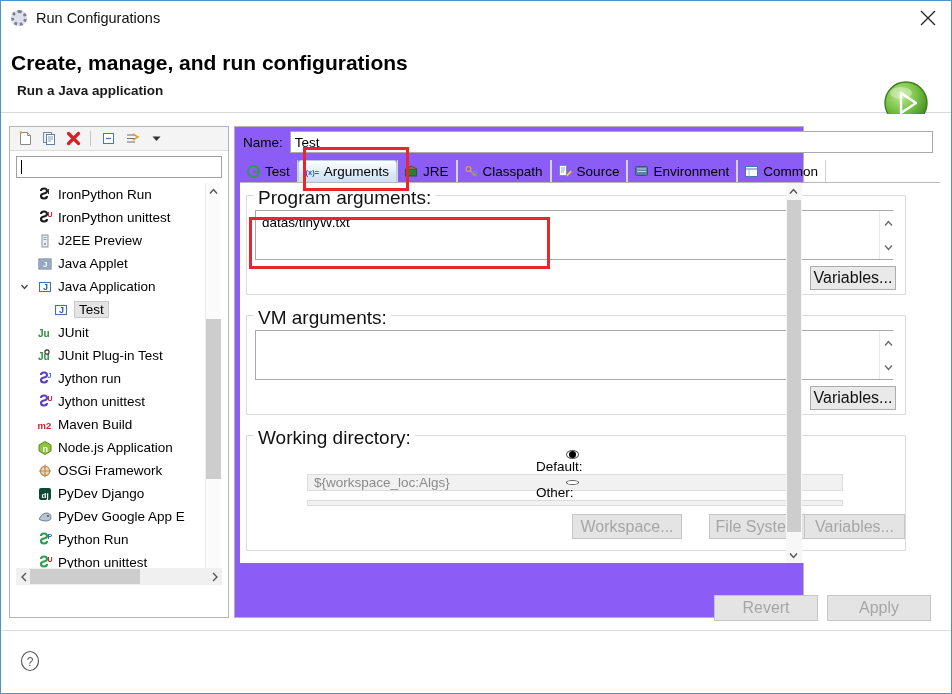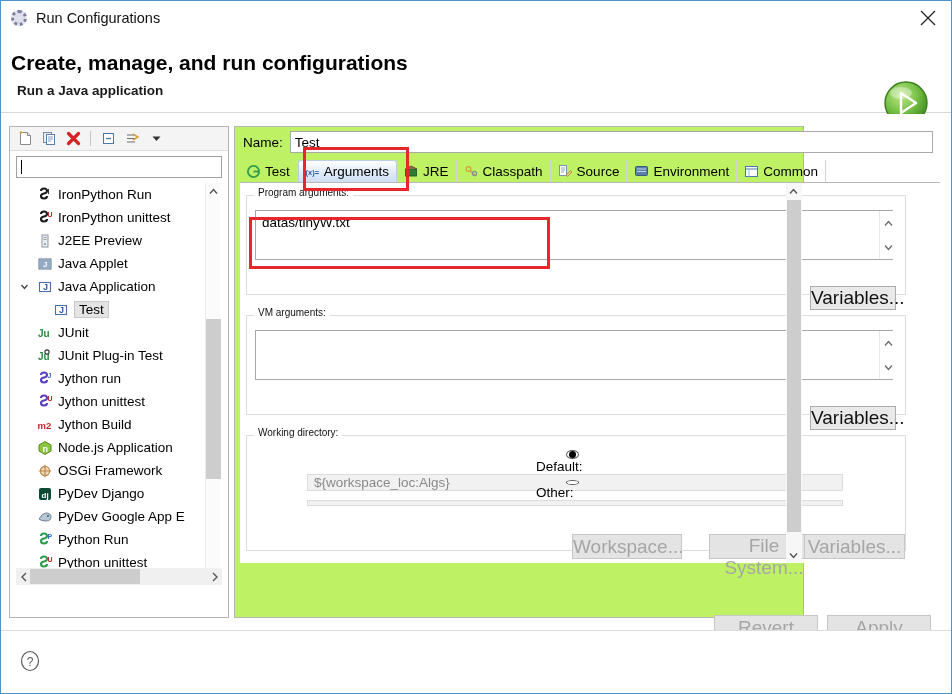--- a/index.html
+++ b/index.html
@@ -137,21 +137,21 @@
   #filter-status {
     position:absolute; left: 0px; bottom: 0px; width: 218px; height: 30px;
     display:flex; align-items:center; padding-left: 7px;
     font-size: 13.5px; color:#111; background:#fff;
     border-top: 1px solid #e4e4e4;
   }
 
   
   #right-panel {
     position: absolute; left: 233px; top: 12px; width: 570px; height: 492px;
-    border: 1px solid #b4b4b4; background:#bef264;
+    border: 1px solid #b4b4b4; background:#8b5cf6;
   }
   #name-row {
     position:absolute; left:0; top:0; width:707px; height:30px;
     display:flex; align-items:center; padding-left:8px;
   }
   #name-label { font-size:13.5px; margin-right:7px; }
   #name-input {
     width: 643px; height: 22px; border:1px solid #a9a9a9; background:#fff;
     font-family:"Liberation Sans",sans-serif; font-size:13.5px;
     padding-left:4px; color:#000;
@@ -181,38 +181,38 @@
     background:#fff;
   }
 
   .group {
     position:absolute; left: 6px; width: 660px;
     border: 1px solid #dcdcdc;
     background:#fff;
   }
   .group-title {
     position:absolute; left: 7px; top: -9px;
-    background:#fff; padding: 0 4px; font-size:10px; color:#111;
+    background:#fff; padding: 0 4px; font-size:19px; color:#111;
   }
   .argbox {
     position:absolute; left: 8px; top: 14px; width: 638px; height: 50px;
     border:1px solid #a9a9a9; background:#fff;
     font-size:13.5px; padding: 4px 6px; overflow:hidden;
     cursor: text;
   }
   .argbox-spin {
     position:absolute; right: 9px; top: 15px; width: 17px; height:48px;
     background:#fff; border-left:1px solid #e8e8e8;
     display:flex; flex-direction:column; align-items:center; justify-content:space-around;
     color:#6a6a6a;
   }
   .btn {
     border:1px solid #adadad; background:#e9e9e9;
-    font-family:"Liberation Sans",sans-serif; font-size:19px;
-    color:#111; cursor:pointer; padding: 0; margin-top: 20px;
+    font-family:"Liberation Sans",sans-serif; font-size:16px;
+    color:#111; cursor:pointer; padding: 0;
   }
   .btn.disabled { color:#a6a6a6; background:#e4e4e4; border-color:#c6c6c6; cursor:default;}
 
   #panel-vscroll {
     position:absolute; right: 1px; top: 56px; width: 16px; height: 380px;
     background:#f7f7f7;
   }
   #panel-vthumb {
     position:absolute; left:1px; top:17px; width:14px; height:332px; background:#cdcdcd;
   }
@@ -429,21 +429,21 @@
               </svg>
             </span>
             <span class="rowlabel">Jython unittest</span>
           </div>
           <div class="tree-row rowwrap">
             <span class="tree-ico">
               <svg width="16" height="16" viewBox="0 0 16 16">
                 <text x="0.5" y="12" fill="#c62828" font-size="9.5" font-family="Liberation Sans, sans-serif" font-weight="bold">m2</text>
               </svg>
             </span>
-            <span class="rowlabel">Jython Build</span>
+            <span class="rowlabel">Maven Build</span>
           </div>
           <div class="tree-row rowwrap">
             <span class="tree-ico">
               <svg width="16" height="16" viewBox="0 0 16 16">
                 <path d="M8,1.5 L14,5 L14,11 L8,14.5 L2,11 L2,5 Z" fill="#8cc63f" stroke="#5d8a20" stroke-width="1"></path>
                 <text x="5.5" y="11.5" fill="#ffffff" font-size="9" font-family="Liberation Sans, sans-serif" font-weight="bold">n</text>
               </svg>
             </span>
             <span class="rowlabel">Node.js Application</span>
           </div>

